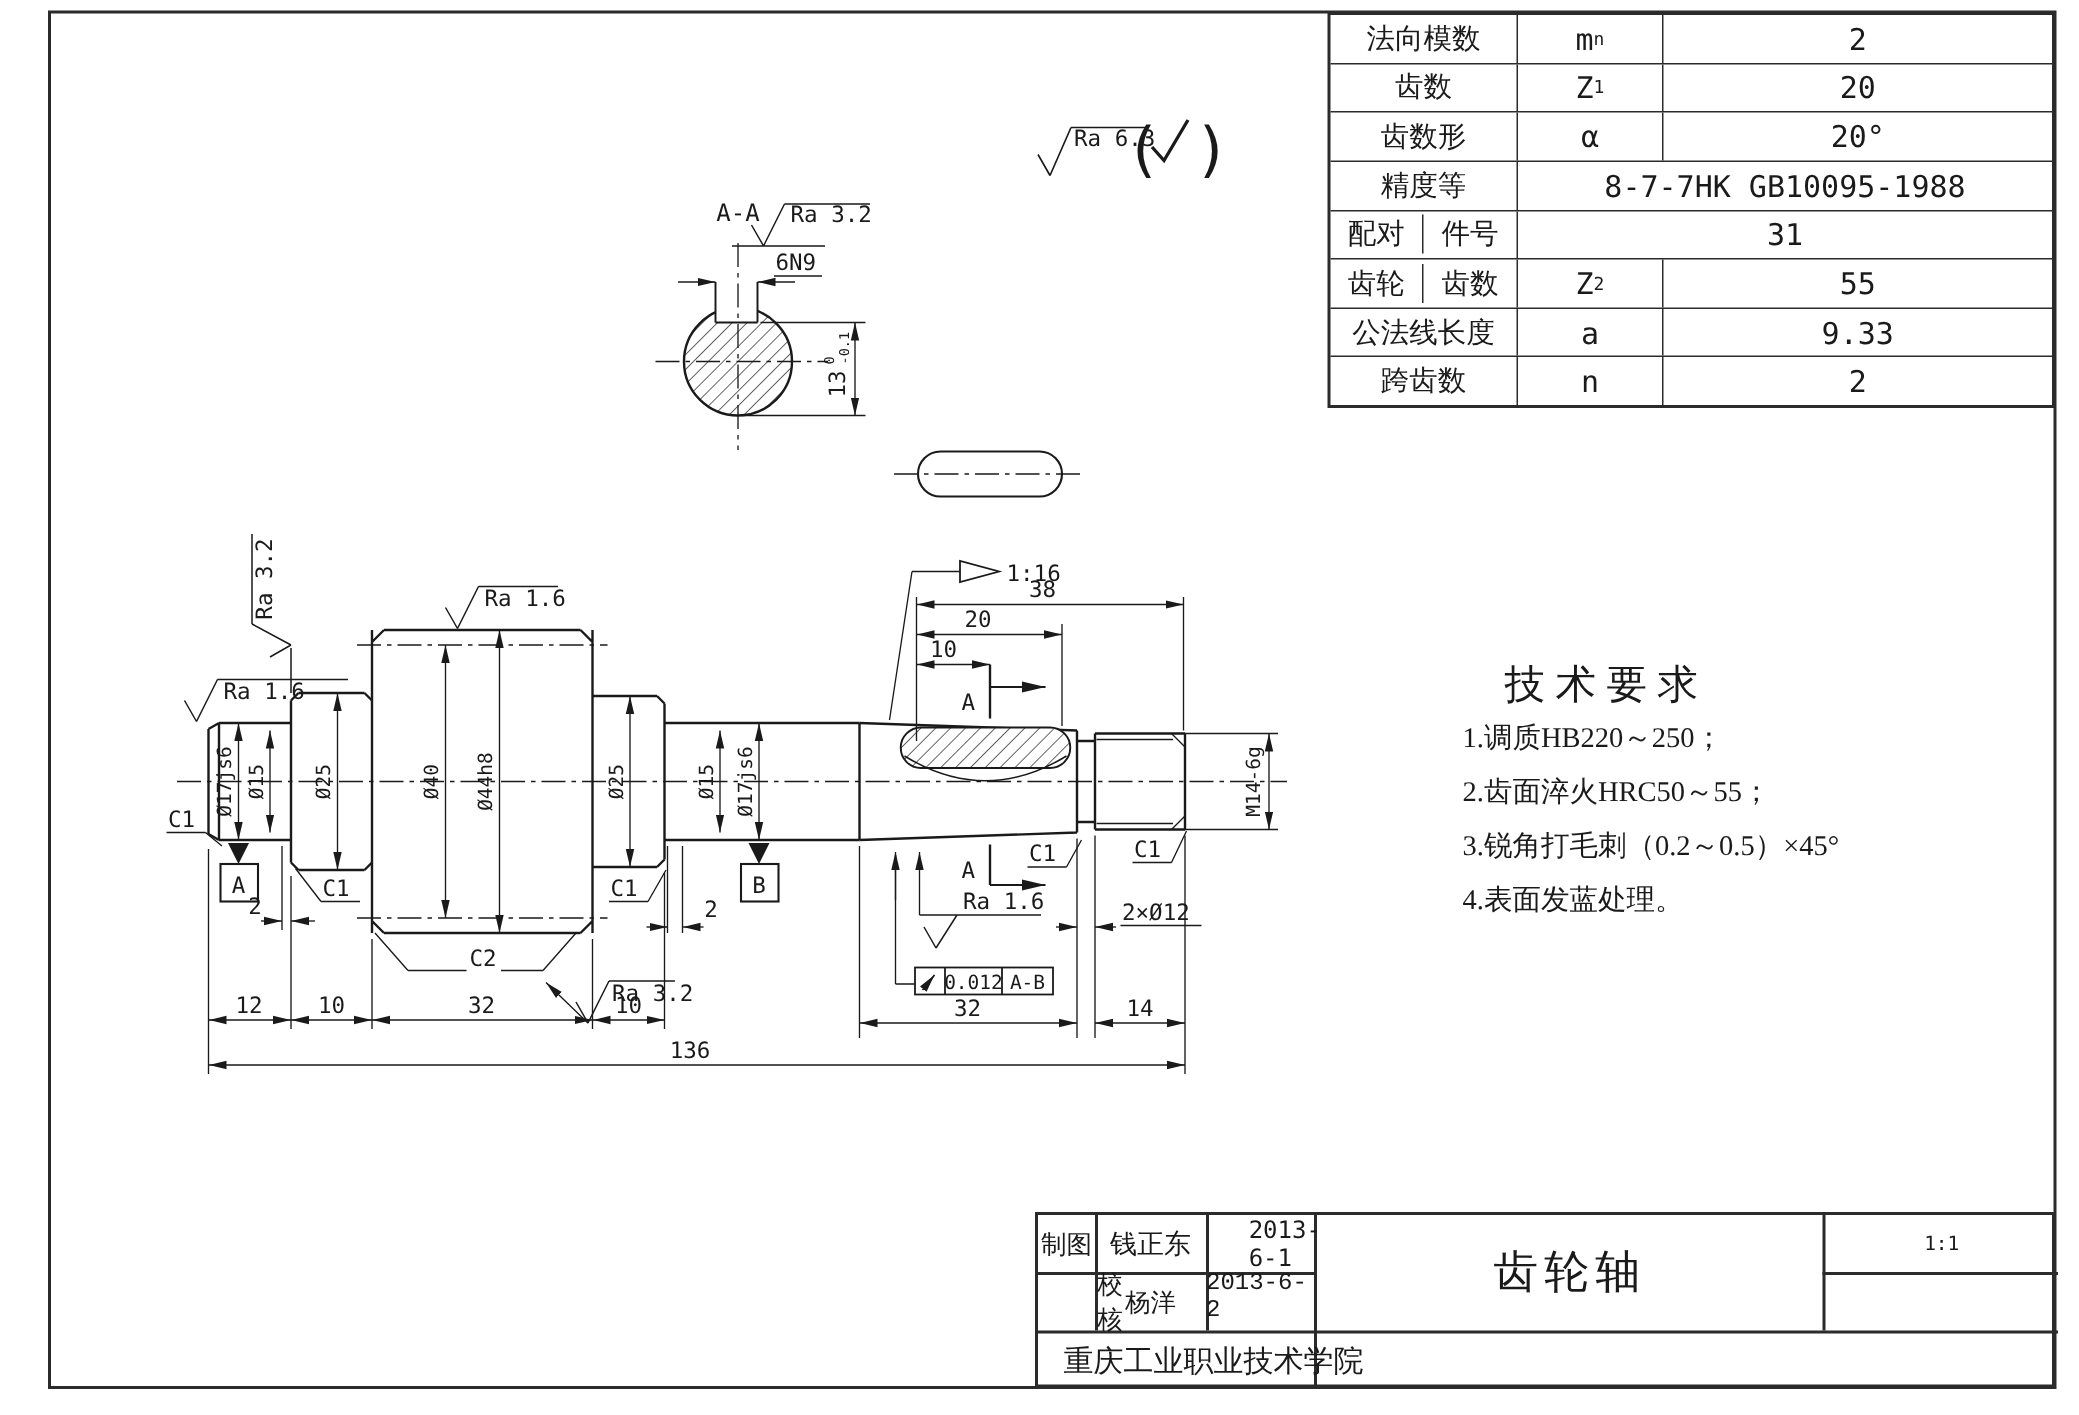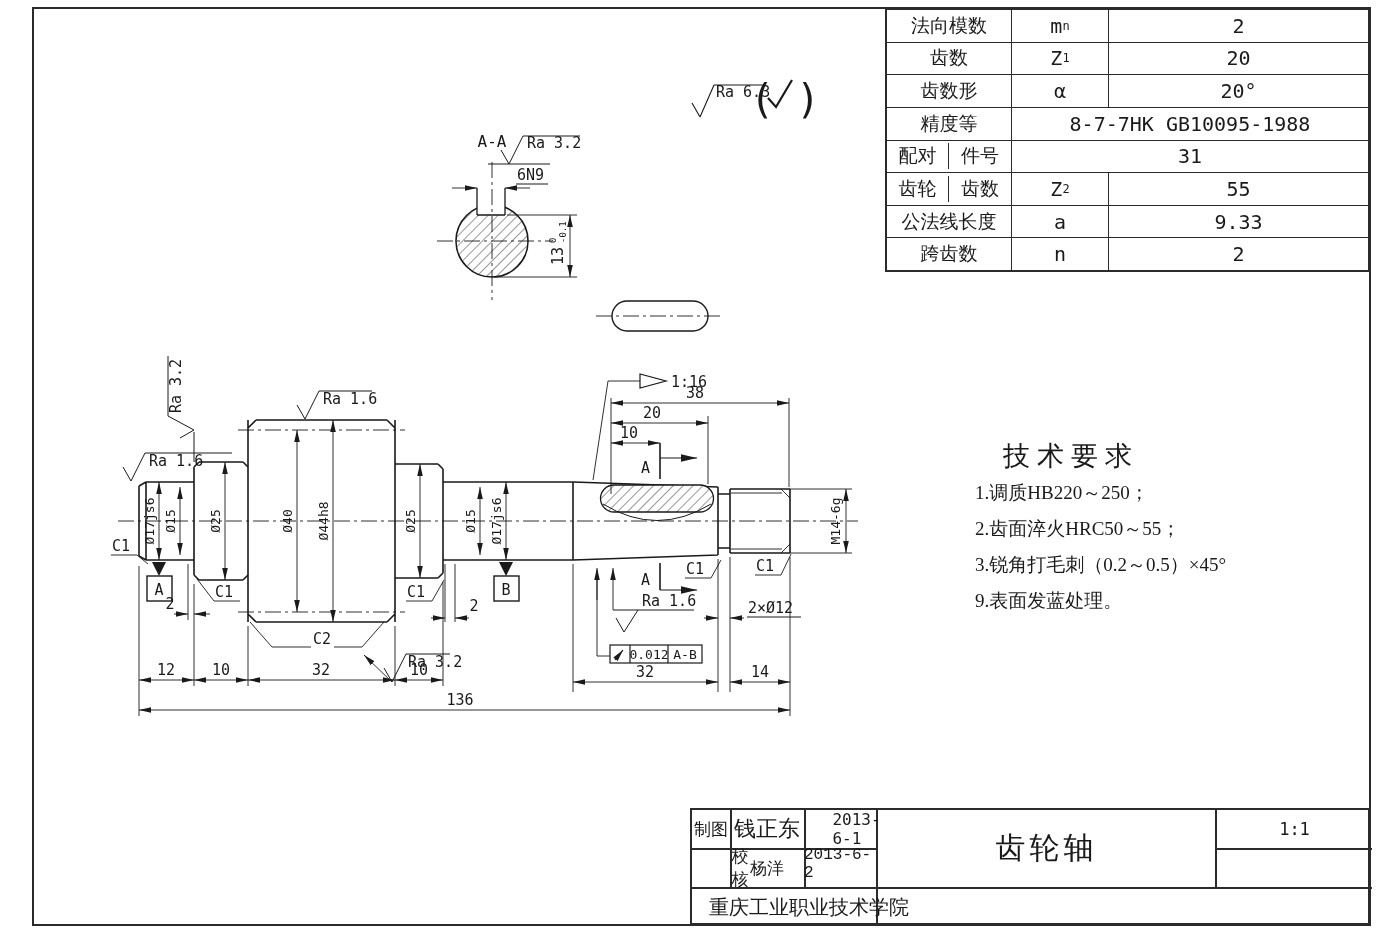--- a/index.html
+++ b/index.html
@@ -341,38 +341,38 @@
         </div>
     <div class="gt-val">2</div>
   </div>
 </div>
 
 <div id="techreq">
   <div class="tr-title">技术要求</div>
   <div class="tr-item">1.调质HB220～250；</div>
   <div class="tr-item">2.齿面淬火HRC50～55；</div>
   <div class="tr-item">3.锐角打毛刺（0.2～0.5）×45°</div>
-  <div class="tr-item">9.表面发蓝处理。</div>
+  <div class="tr-item">4.表面发蓝处理。</div>
 </div>
 
 <div id="titleblock">
 
   <div class="tb-line" style="left:0;top:38px;width:184px;height:1.5px;"></div>
   <div class="tb-line" style="left:0;top:77px;width:680px;height:1.5px;"></div>
   <div class="tb-line" style="left:38px;top:0;width:1.5px;height:77px;"></div>
   <div class="tb-line" style="left:112px;top:0;width:1.5px;height:77px;"></div>
   <div class="tb-line" style="left:184px;top:0;width:1.5px;height:116px;"></div>
   <div class="tb-line" style="left:523px;top:0;width:1.5px;height:77px;"></div>
   <div class="tb-line" style="left:523px;top:38px;width:157px;height:1.5px;"></div>
 
   <div class="tb-cell" style="left:0;top:0;width:38px;height:38px;font-size:17px;">制图</div>
-  <div class="tb-cell" style="left:38px;top:0;width:74px;height:38px;font-size:22px;">钱正东</div>
+  <div class="tb-cell" style="left:38px;top:0;width:74px;height:38px;font-size:18px;">钱正东</div>
   <div class="tb-cell" style="left:112px;top:0;width:72px;height:38px;font-size:16px;font-family:'DejaVu Sans Mono',monospace;padding-left:33px;">2013-6-1</div>
   <div class="tb-cell" style="left:0;top:39px;width:38px;height:38px;font-size:17px;padding-left:48px;">校核</div>
   <div class="tb-cell" style="left:38px;top:39px;width:74px;height:38px;font-size:17px;">杨洋</div>
   <div class="tb-cell" style="left:112px;top:39px;width:72px;height:29px;font-size:16px;font-family:Liberation Mono, monospace;">2013-6-2</div>
   <div class="tb-cell" style="left:186px;top:0;width:337px;height:77px;font-size:30px;letter-spacing:4px;">齿轮轴</div>
-  <div class="tb-cell" style="left:525px;top:0;width:155px;height:38px;font-size:17px;font-family:'DejaVu Sans Mono',monospace;">1:1</div>
+  <div class="tb-cell" style="left:525px;top:0;width:155px;height:38px;font-size:13px;font-family:'DejaVu Sans Mono',monospace;">1:1</div>
   <div class="tb-cell" style="left:525px;top:39px;width:155px;height:38px;"></div>
   <div class="tb-cell" style="left:0;top:78px;width:680px;height:38px;justify-content:flex-start;padding-left:17px;font-size:20px;">重庆工业职业技术学院</div>
 </div>
 
 </div>
 
 </body></html>

